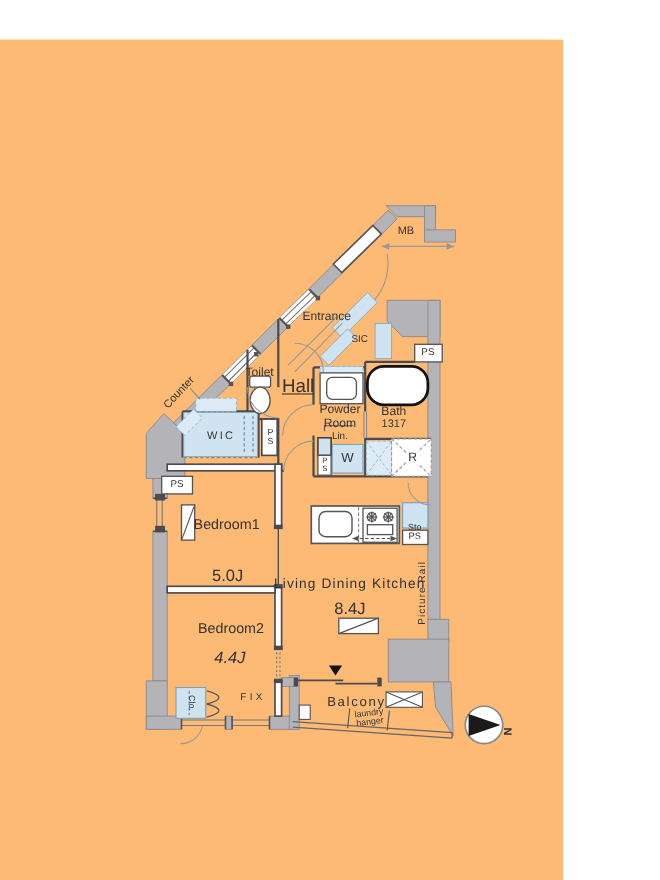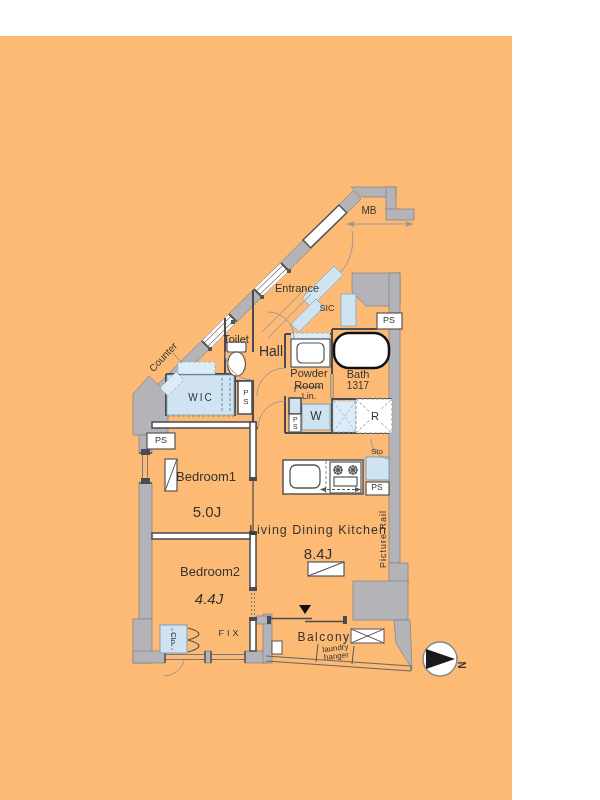--- a/index.html
+++ b/index.html
@@ -261,44 +261,44 @@
     <polygon points="426,613 426,633 455,623" fill="#1a1a1a"></polygon>
   </g>
 </svg>
 
   <span class="lbl" style="left:369px;top:174px;font-size:10px;">MB</span>
   <span class="lbl" style="left:297px;top:252px;font-size:11px;">Entrance</span>
   <span class="lbl" style="left:327px;top:273px;font-size:9px;">SIC</span>
   <span class="lbl" style="left:389px;top:285px;font-size:9px;">PS</span>
   <span class="lbl rot-diag" style="left:163px;top:321px;font-size:10px;">Counter</span>
   <span class="lbl" style="left:236px;top:303px;font-size:11px;">Toilet</span>
-  <span class="lbl" style="left:271px;top:316px;font-size:14px;">Hall</span>
+  <span class="lbl" style="left:271px;top:316px;font-size:17px;text-decoration:underline;">Hall</span>
   <div class="lbl twolines" style="left:309px;top:343px;font-size:11px;">
     <span>Powder</span>
     <span>Room</span>
   </div>
   <span class="lbl" style="left:309px;top:361px;font-size:9px;">Lin.</span>
   <span class="lbl" style="left:316px;top:381px;font-size:12px;">W</span>
   <span class="lbl vstack" style="left:295px;top:387px;font-size:7px;">PS</span>
   <div class="lbl twolines" style="left:358px;top:344px;">
     <span style="font-size:11px;">Bath</span>
     <span style="font-size:10px;">1317</span>
   </div>
   <span class="lbl" style="left:375px;top:380px;font-size:11px;background:#fff;padding:0 1px;">R</span>
   <span class="lbl" style="left:201px;top:361px;font-size:10px;letter-spacing:2px;">WIC</span>
   <span class="lbl vstack" style="left:245px;top:361px;font-size:8px;">PS</span>
   <span class="lbl" style="left:161px;top:405px;font-size:9px;">PS</span>
   <span class="lbl" style="left:206px;top:441px;font-size:13px;">Bedroom1</span>
-  <span class="lbl" style="left:207px;top:476px;font-size:15px;">5.0J</span>
+  <span class="lbl" style="left:207px;top:488px;font-size:15px;">5.0J</span>
   <span class="lbl" style="left:210px;top:536px;font-size:13px;text-align:right;">Bedroom2</span>
   <span class="lbl" style="left:209px;top:563px;font-size:15px;font-style:italic;">4.4J</span>
   <span class="lbl" style="left:318px;top:495px;font-size:12.5px;letter-spacing:1px;text-align:right;">Living Dining Kitchen</span>
   <span class="lbl" style="left:318px;top:518px;font-size:15px;">8.4J</span>
   <span class="lbl rot-ccw90" style="left:384px;top:503px;font-size:9px;letter-spacing:1px;">Picture Rail</span>
-  <span class="lbl" style="left:377px;top:416px;font-size:8px;">Sto</span>
+  <span class="lbl" style="left:377px;top:444px;font-size:8px;">Sto</span>
   <span class="lbl" style="left:377px;top:452px;font-size:8.5px;">PS</span>
   <span class="lbl rot-cw90" style="left:173px;top:603px;font-size:8px;">Clo.</span>
   <span class="lbl" style="left:230px;top:598px;font-size:9px;letter-spacing:3px;">FIX</span>
   <span class="lbl" style="left:324px;top:602px;font-size:12px;letter-spacing:1.5px;text-align:right;">Balcony</span>
   <div class="lbl twolines rot-sl" style="left:336px;top:617px;font-size:8px;line-height:1.05;">
     <span>laundry</span>
     <span>hanger</span>
   </div>
   <span class="lbl rot-cw90" style="left:461px;top:629px;font-size:10px;font-weight:bold;">N</span>
 

